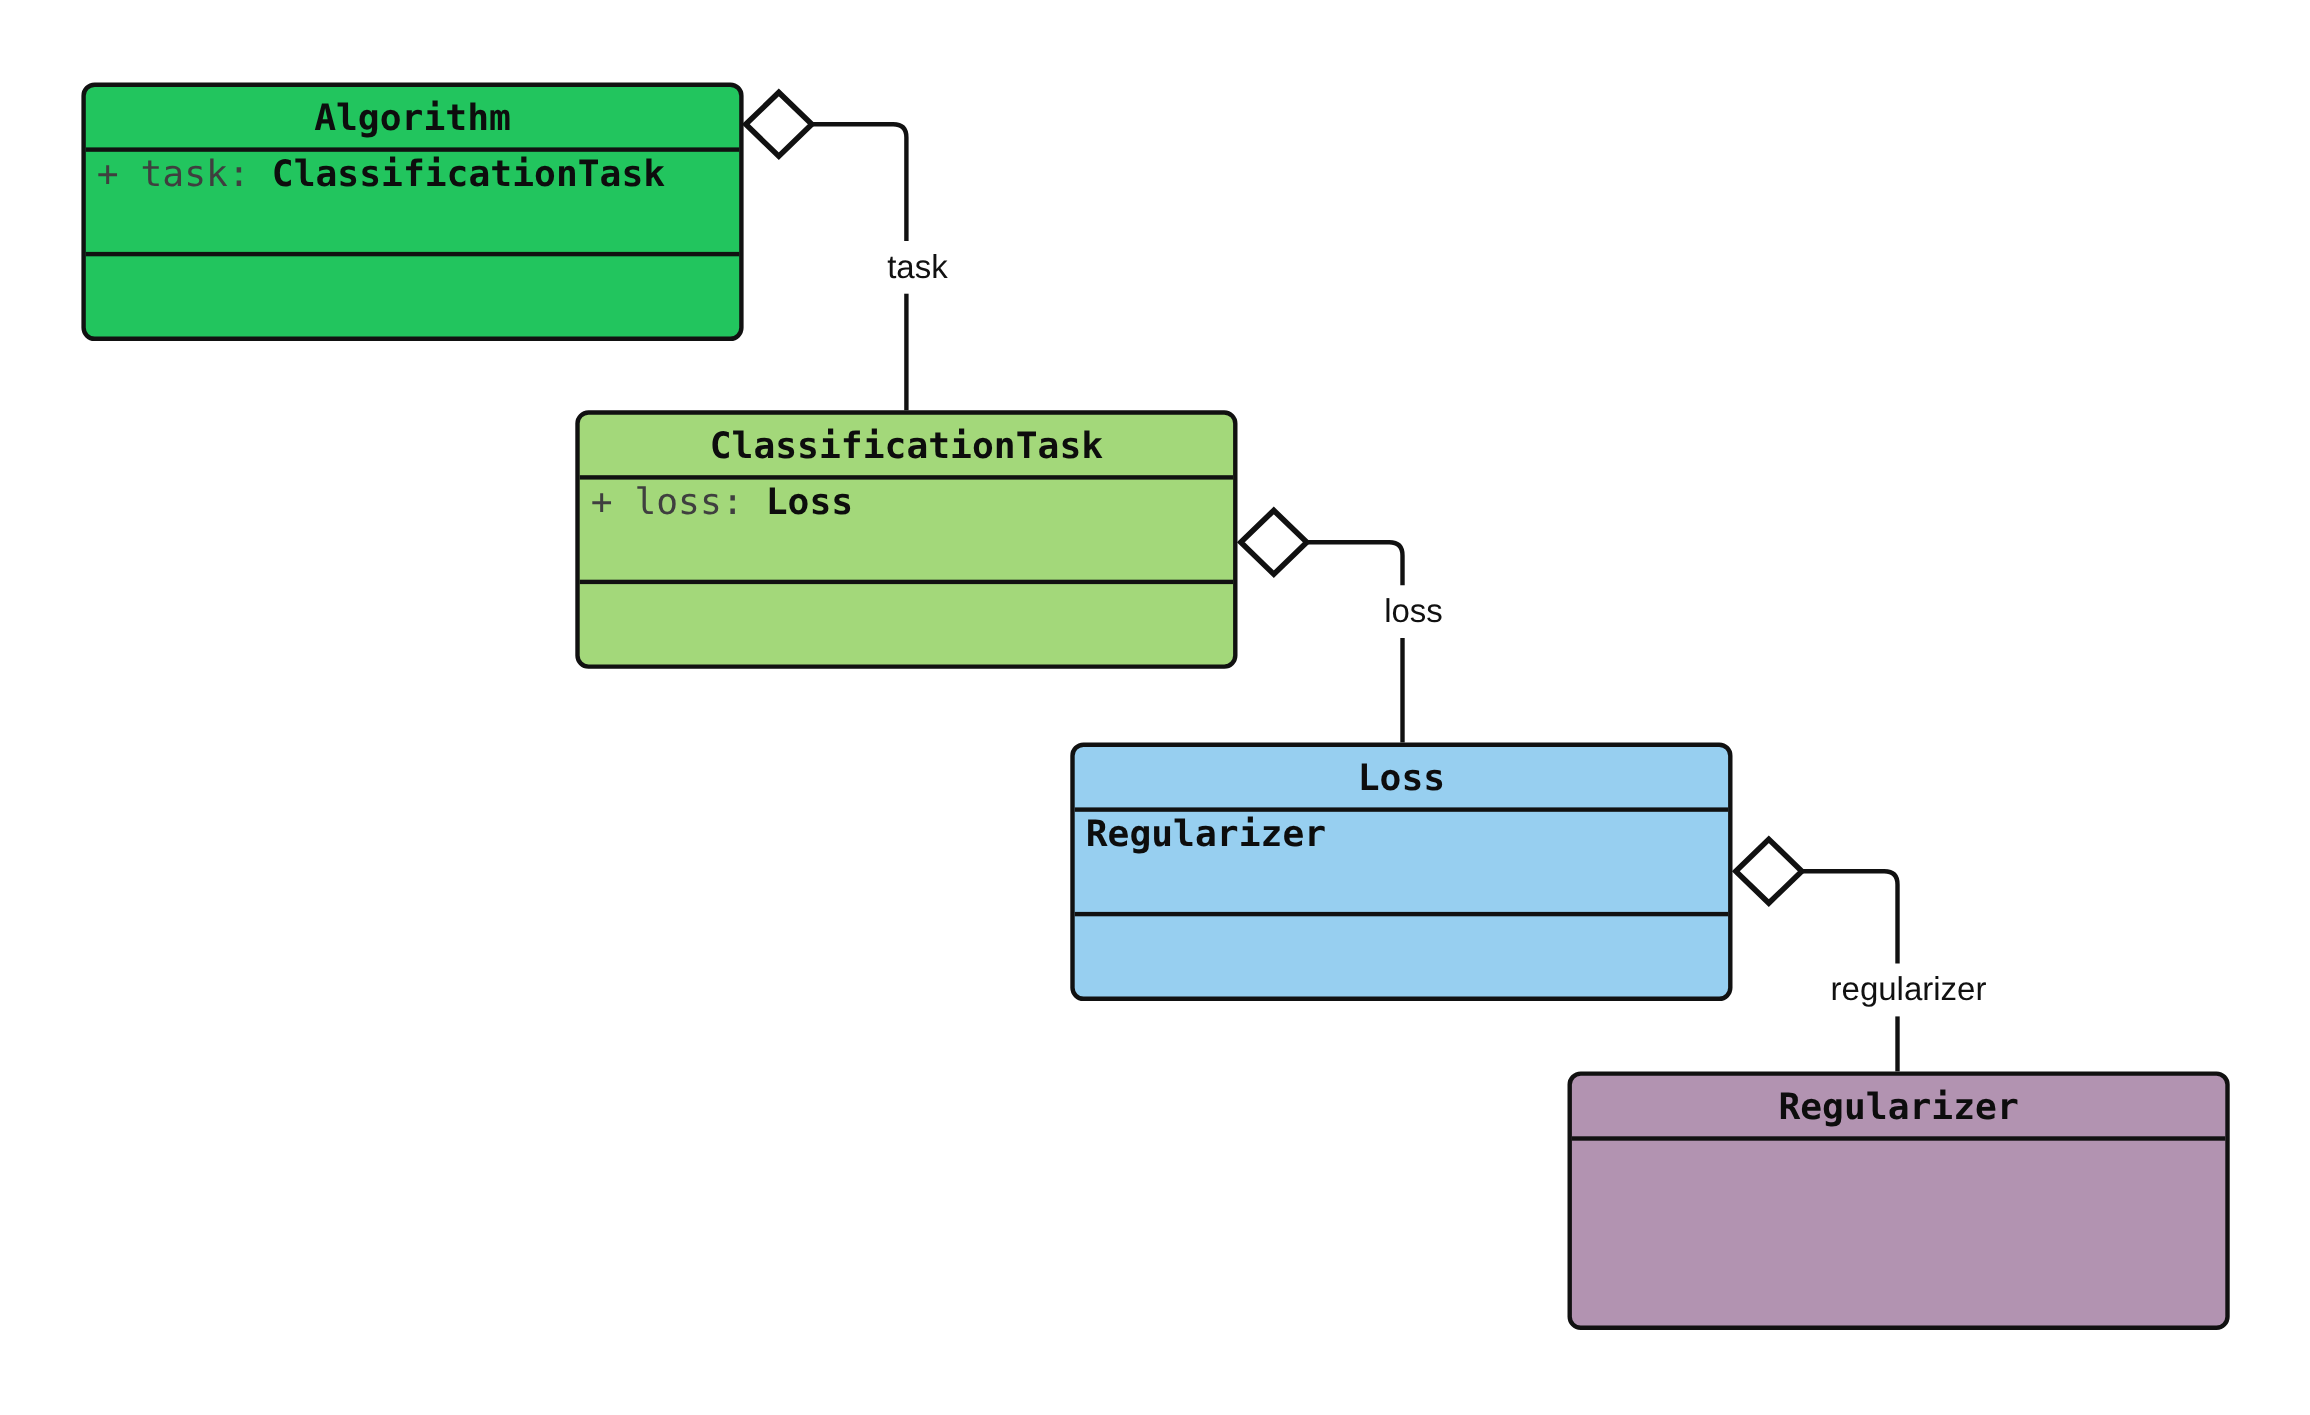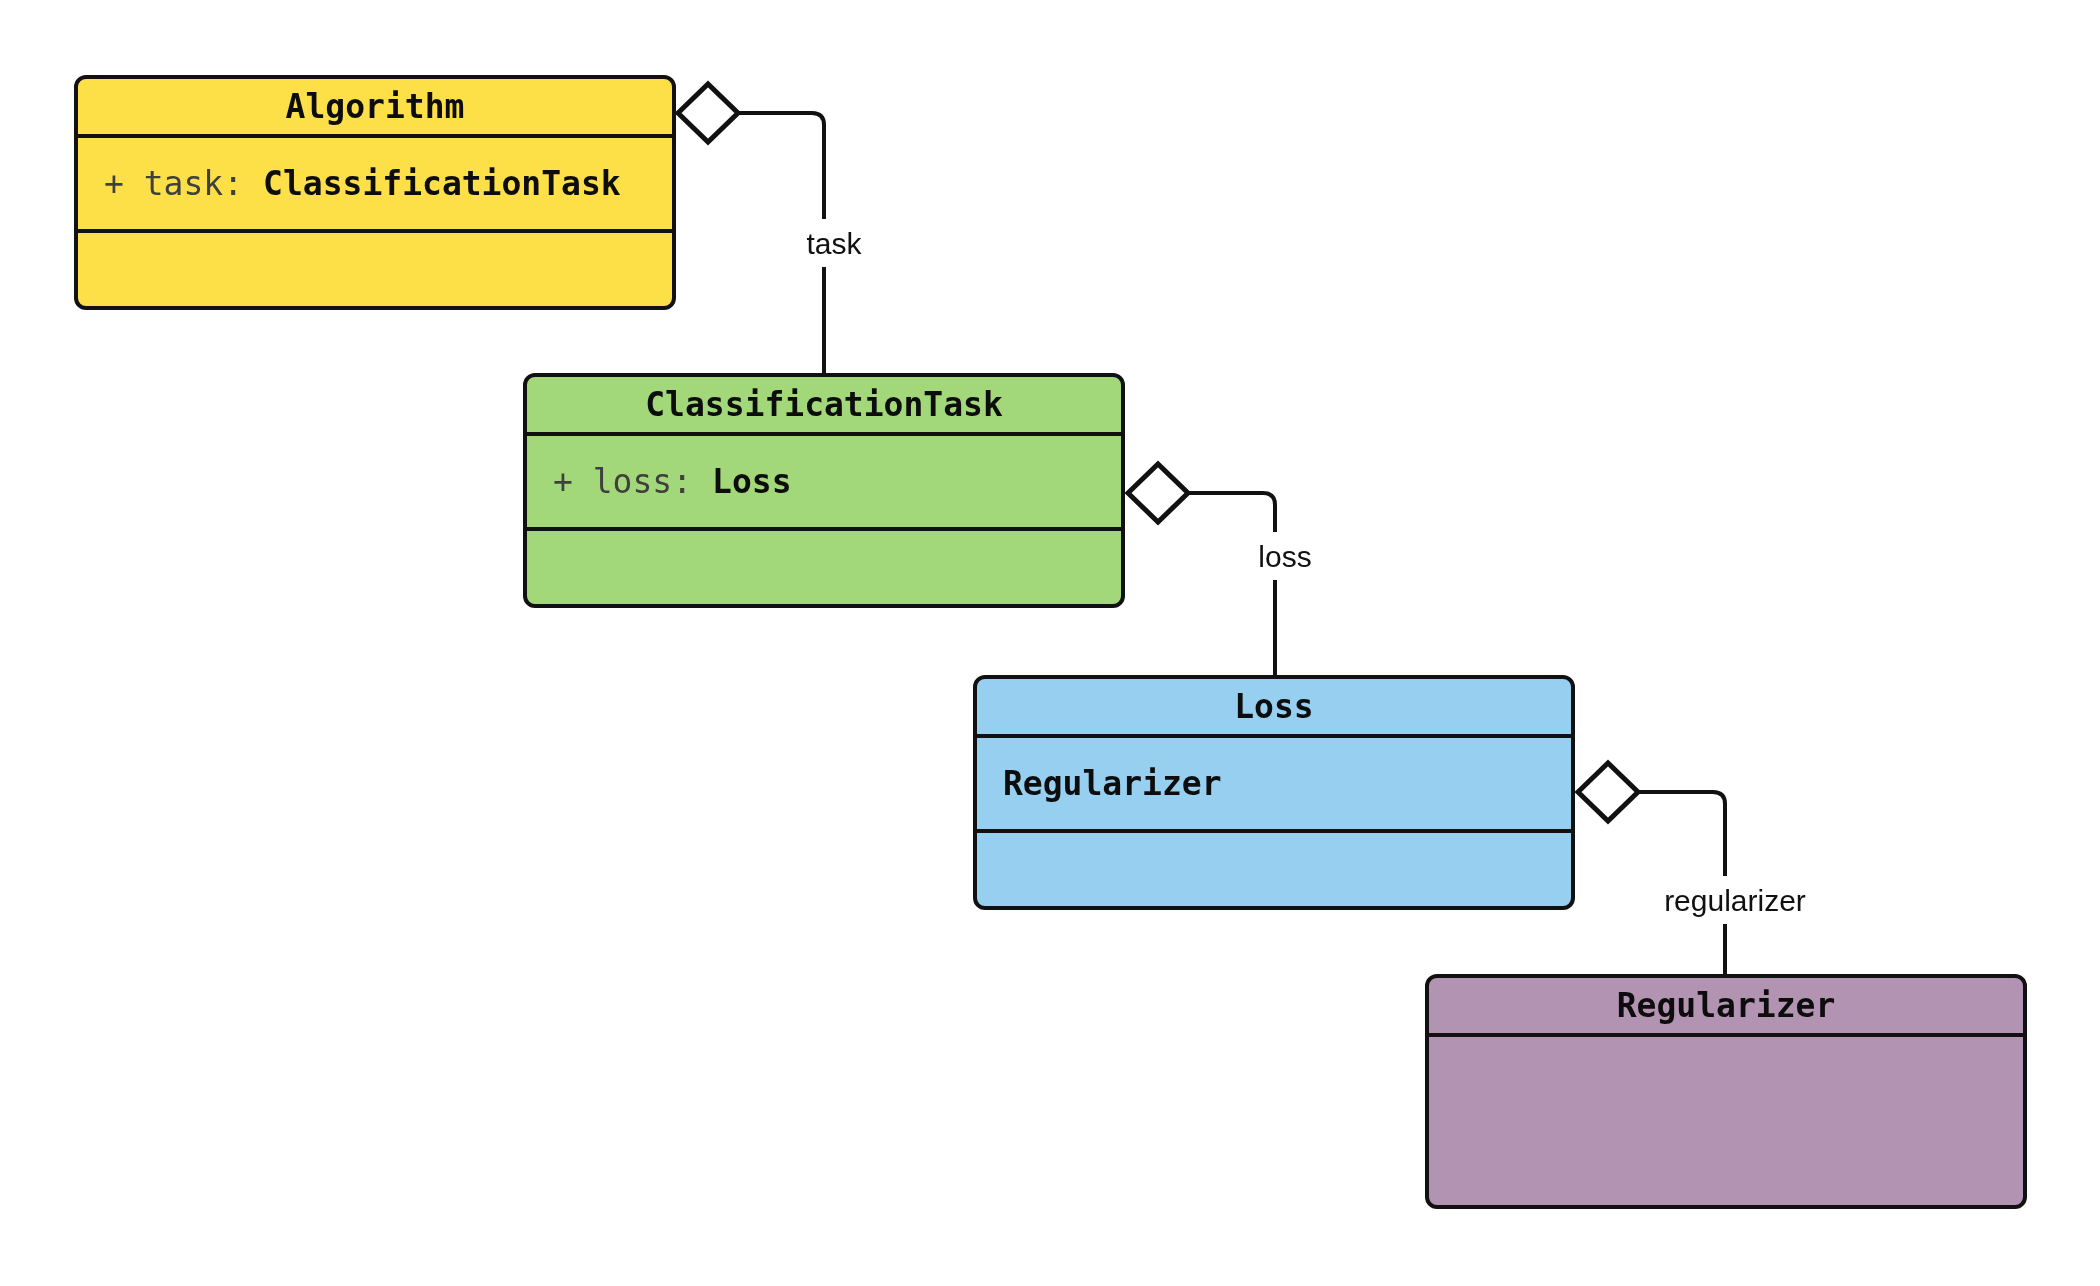--- a/index.html
+++ b/index.html
@@ -31,22 +31,22 @@
     align-items: center;
     justify-content: center;
     font-weight: bold;
     font-size: 33px;
     color: #0d0d0d;
   }
   .uml-attrs {
     height: 91px;
     border-bottom: 4px solid #111111;
     display: flex;
-    align-items: center;
-    padding-left: 26px;
+    align-items: flex-start;
+    padding-left: 10px;
     font-size: 33px;
     box-sizing: content-box;
   }
   .attr-name { color: #3f3f3f; margin-right: 20px; white-space: pre; }
   .attr-type { color: #0d0d0d; font-weight: bold; white-space: pre; }
   .uml-methods { height: 73px; }
   .edge-label {
     position: absolute;
     transform: translate(-50%, -50%);
     font-family: "Liberation Sans", sans-serif;
@@ -77,21 +77,21 @@
 
     <path d="M 1187 493 L 1263 493 Q 1275 493 1275 505 L 1275 532" stroke="#111111" stroke-width="4"></path>
     <path d="M 1275 580 L 1275 675" stroke="#111111" stroke-width="4"></path>
     <polygon points="1128,493 1158,464 1188,493 1158,522" fill="#ffffff" stroke="#111111" stroke-width="5"></polygon>
 
     <path d="M 1637 792 L 1713 792 Q 1725 792 1725 804 L 1725 876" stroke="#111111" stroke-width="4"></path>
     <path d="M 1725 924 L 1725 974" stroke="#111111" stroke-width="4"></path>
     <polygon points="1578,792 1608,763 1638,792 1608,821" fill="#ffffff" stroke="#111111" stroke-width="5"></polygon>
   </svg>
 
-  <div class="uml-class pos-algorithm" style="background-color: #fde047;">
+  <div class="uml-class pos-algorithm" style="background-color: #22c55e;">
     <div class="uml-title">Algorithm</div>
     <div class="uml-attrs">
       <span class="attr-name">+ task:</span>
       <span class="attr-type">ClassificationTask</span>
     </div>
     <div class="uml-methods"></div>
   </div>
 
   <div class="uml-class pos-classificationtask" style="background-color: rgb(163, 216, 122);">
     <div class="uml-title">ClassificationTask</div>

